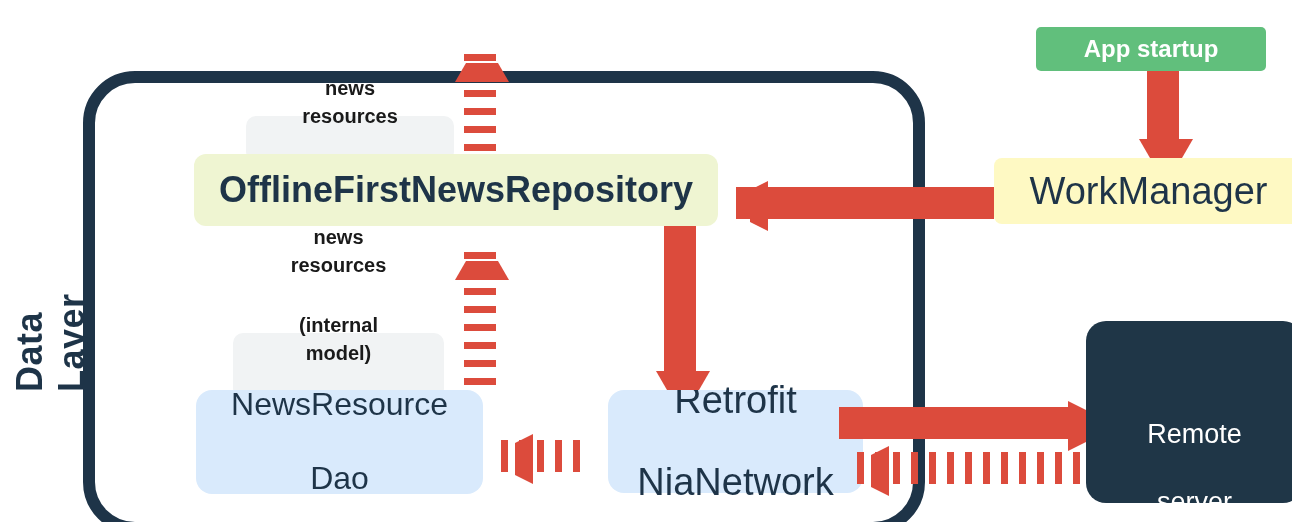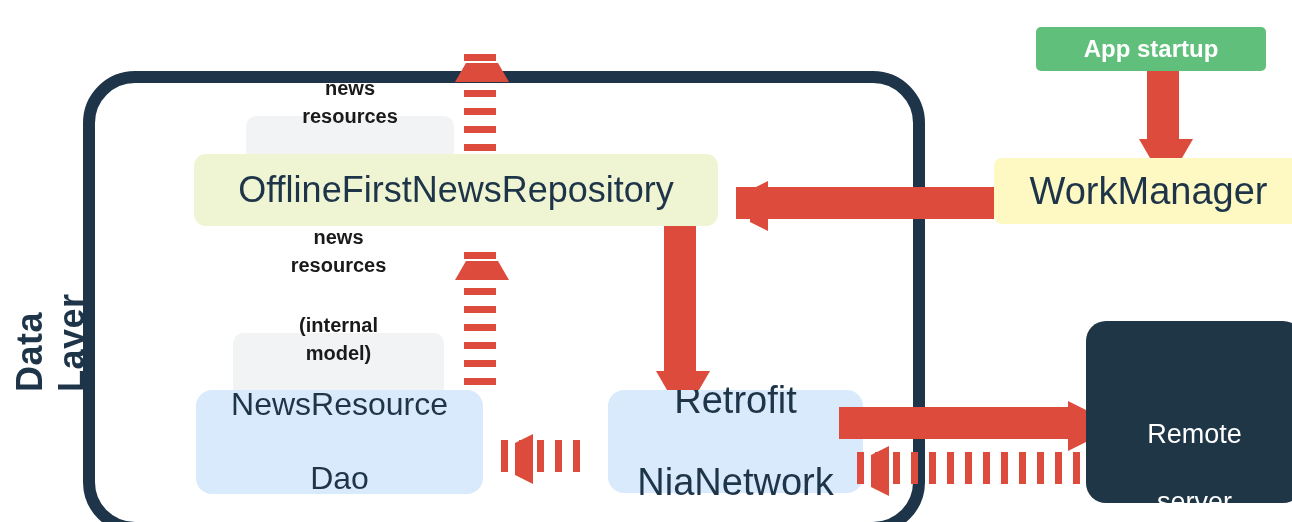--- a/index.html
+++ b/index.html
@@ -36,21 +36,21 @@
   .tag-repo { left:230px; top:100px; width:208px; height:46px; }
   .tag-dao  { left:217px; top:317px; width:211px; height:66px; }
 
   
   .node {
     display:flex; flex-direction:column; align-items:center; justify-content:center;
     text-align:center; color:#1E3448; z-index:3; white-space:nowrap;
   }
   .node-repo {
     left:178px; top:138px; width:524px; height:72px;
-    background:#EFF5D2; border-radius:12px; font-size:36px; font-weight:400;
+    background:#EFF5D2; border-radius:12px; font-size:36px; font-weight:700;
   }
   .node-dao {
     left:180px; top:374px; width:287px; height:104px;
     background:#D9EAFC; border-radius:16px; font-size:32px; font-weight:500; line-height:1.3;
   }
   .node-network {
     left:592px; top:374px; width:255px; height:103px;
     background:#D9EAFC; border-radius:16px; font-size:38px; font-weight:500; line-height:1.3;
   }
   .node-workmanager {

